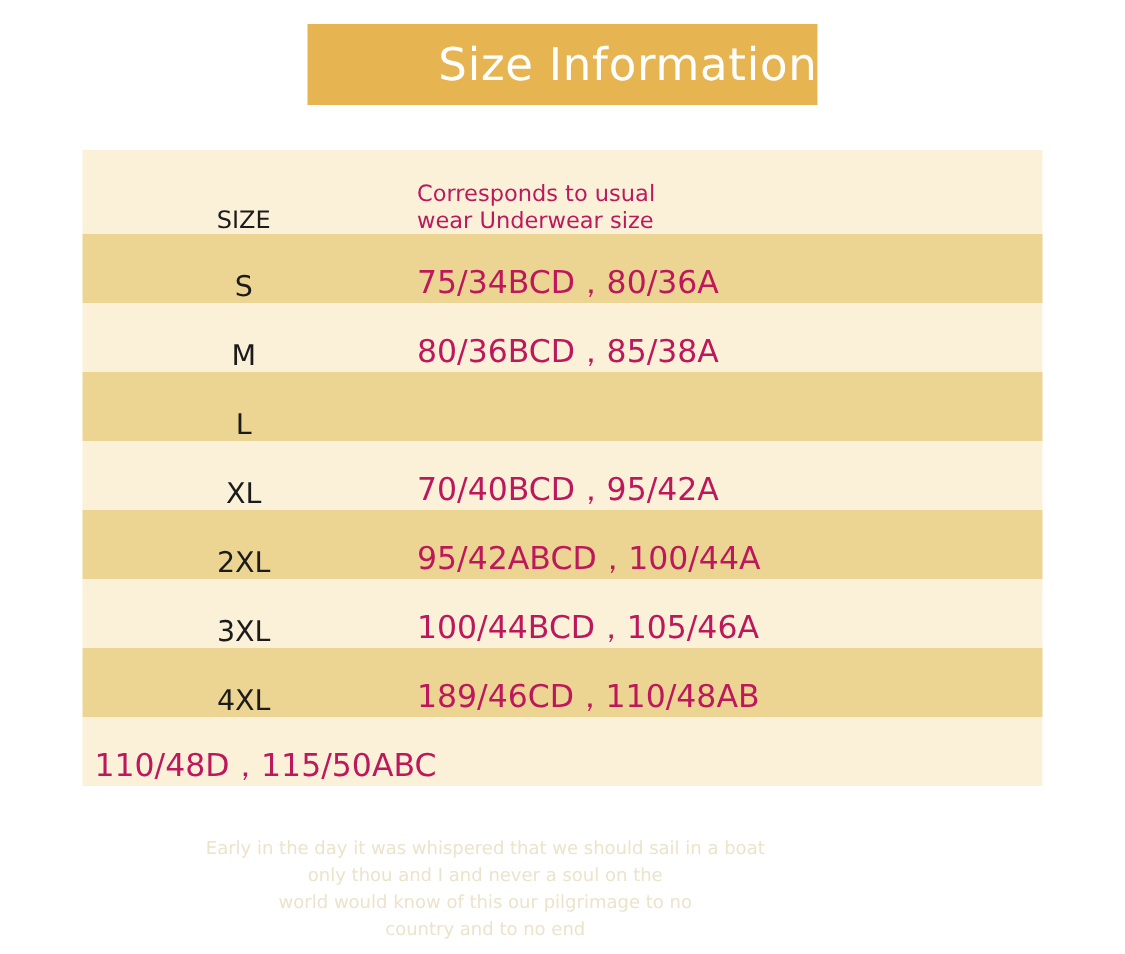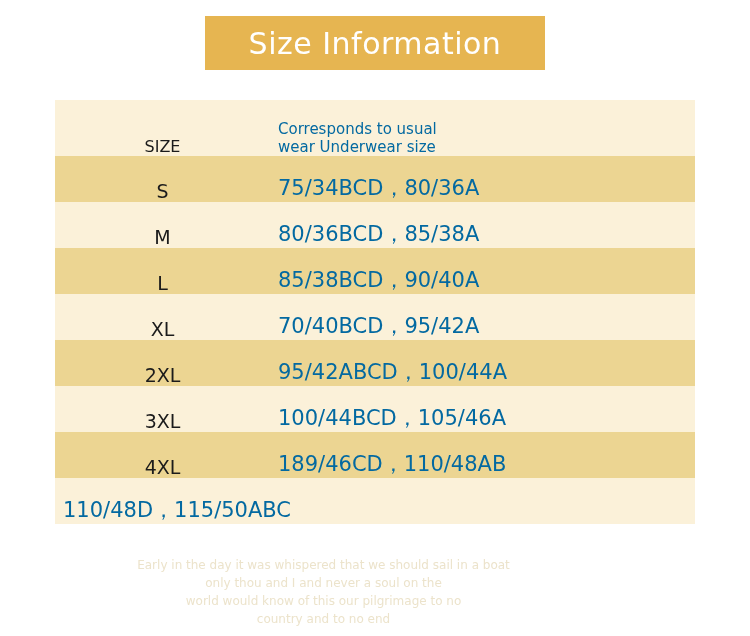--- a/index.html
+++ b/index.html
@@ -23,21 +23,21 @@
   
   .title-banner {
     position: absolute;
     left: 205px;
     top: 16px;
     width: 340px;
     height: 54px;
     background: #e6b551;
     display: flex;
     align-items: center;
-    justify-content: center;
+    justify-content: flex-end;
   }
   .title-text {
     color: #ffffff;
     font-size: 30px;
     font-weight: 400;
     letter-spacing: 0.5px;
     font-family: "DejaVu Sans", sans-serif;
   }
 
   
@@ -69,21 +69,21 @@
     font-size: 19px;
     font-family: "DejaVu Sans", sans-serif;
   }
   .row.header .col-size {
     font-size: 16px;
   }
   .col-desc {
     flex: 1;
     text-align: left;
     padding-left: 8px;
-    color: #0369a1;
+    color: #be185d;
     font-size: 21px;
     font-family: "DejaVu Sans", sans-serif;
     white-space: pre;
   }
   .row.header .col-desc {
     font-size: 15px;
     line-height: 18px;
     white-space: pre-line;
   }
 
@@ -123,21 +123,20 @@
       <div class="col-desc">75/34BCD，80/36A</div>
     </div>
 
     <div class="row even">
       <div class="col-size">M</div>
       <div class="col-desc">80/36BCD，85/38A</div>
     </div>
 
     <div class="row odd">
       <div class="col-size">L</div>
-      <div class="col-desc">85/38BCD，90/40A</div>
     </div>
 
     <div class="row even">
       <div class="col-size">XL</div>
       <div class="col-desc">70/40BCD，95/42A</div>
     </div>
 
     <div class="row odd">
       <div class="col-size">2XL</div>
       <div class="col-desc">95/42ABCD，100/44A</div>

